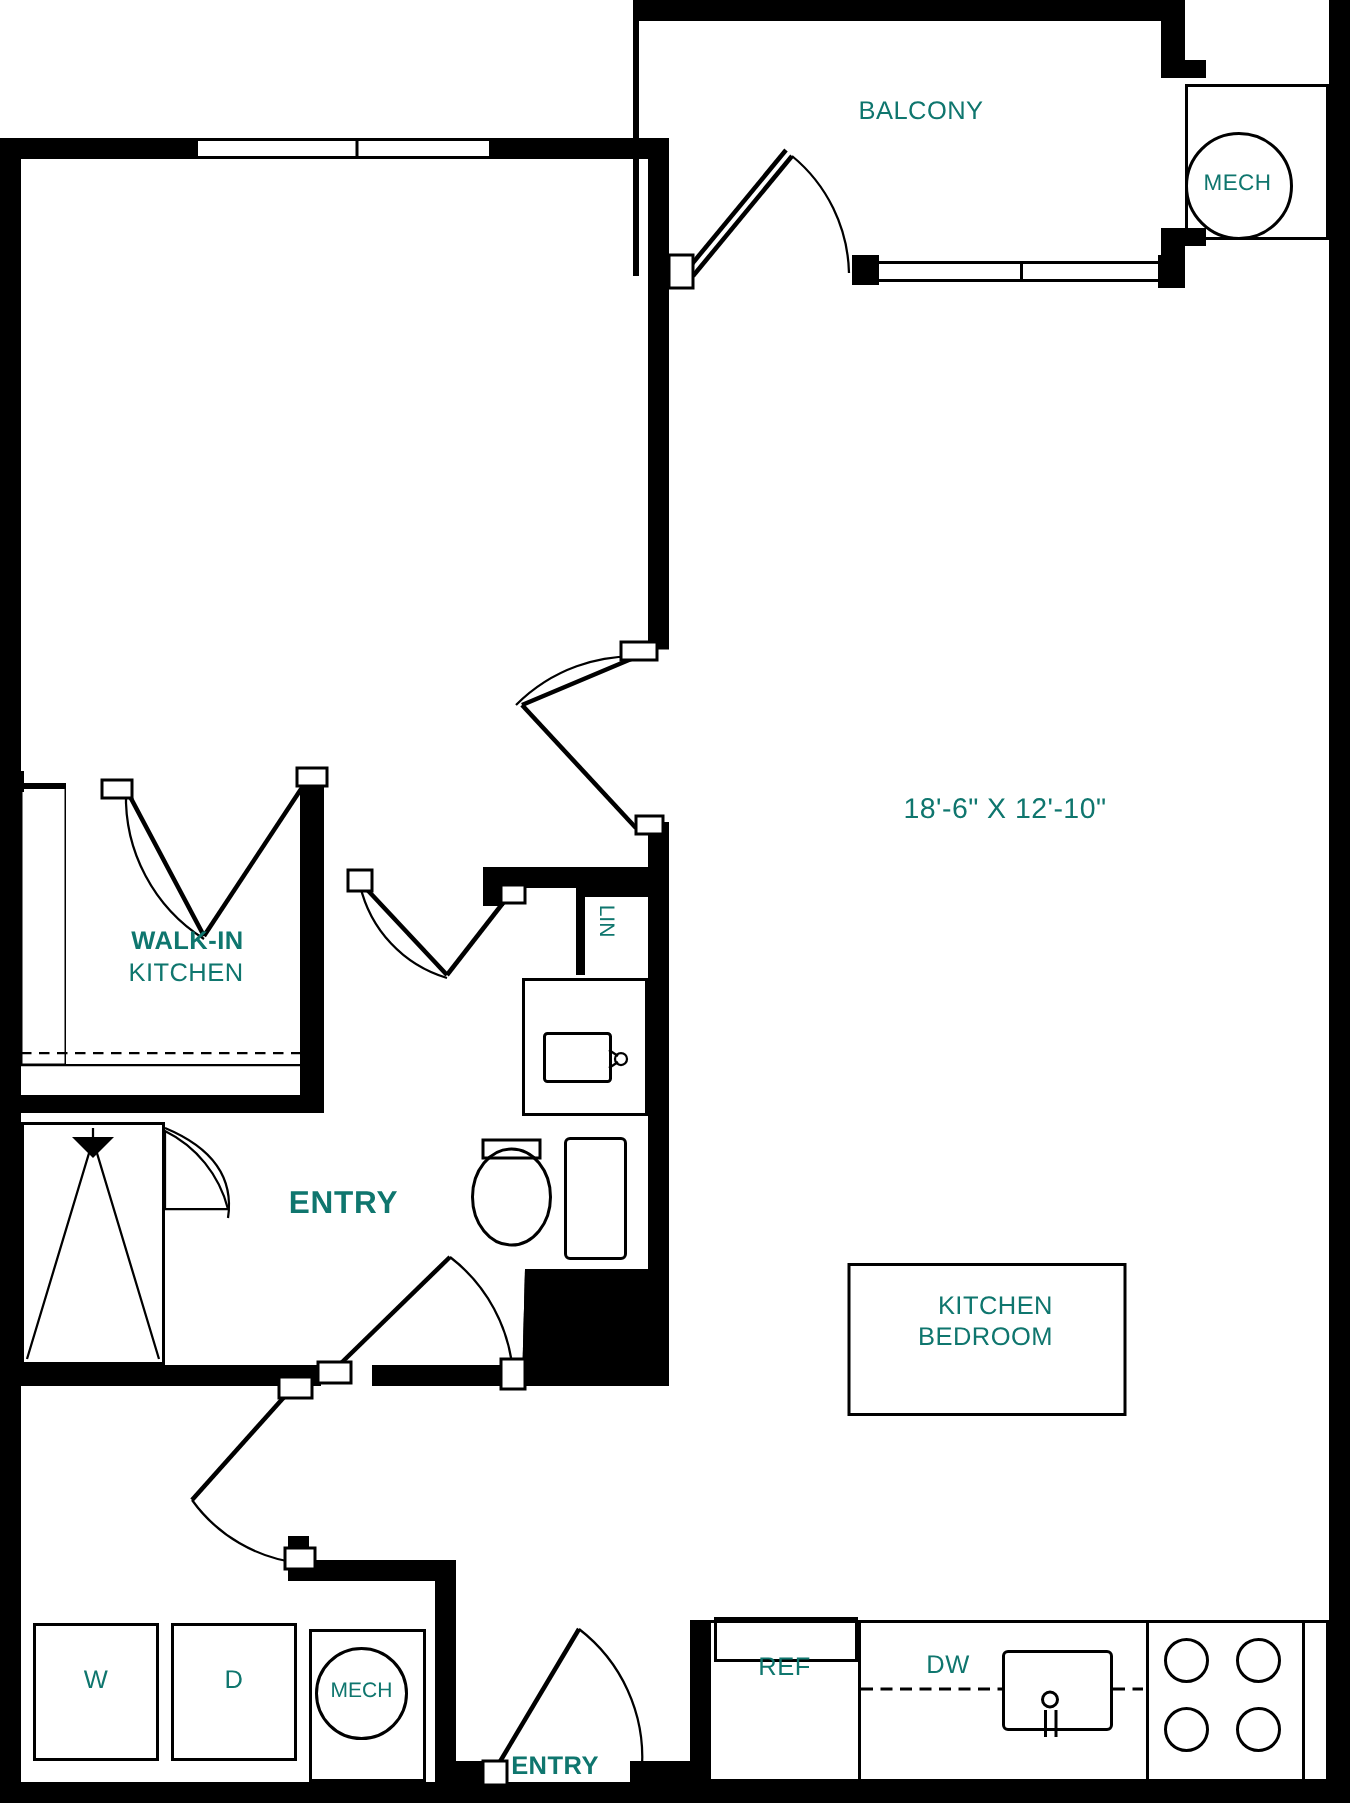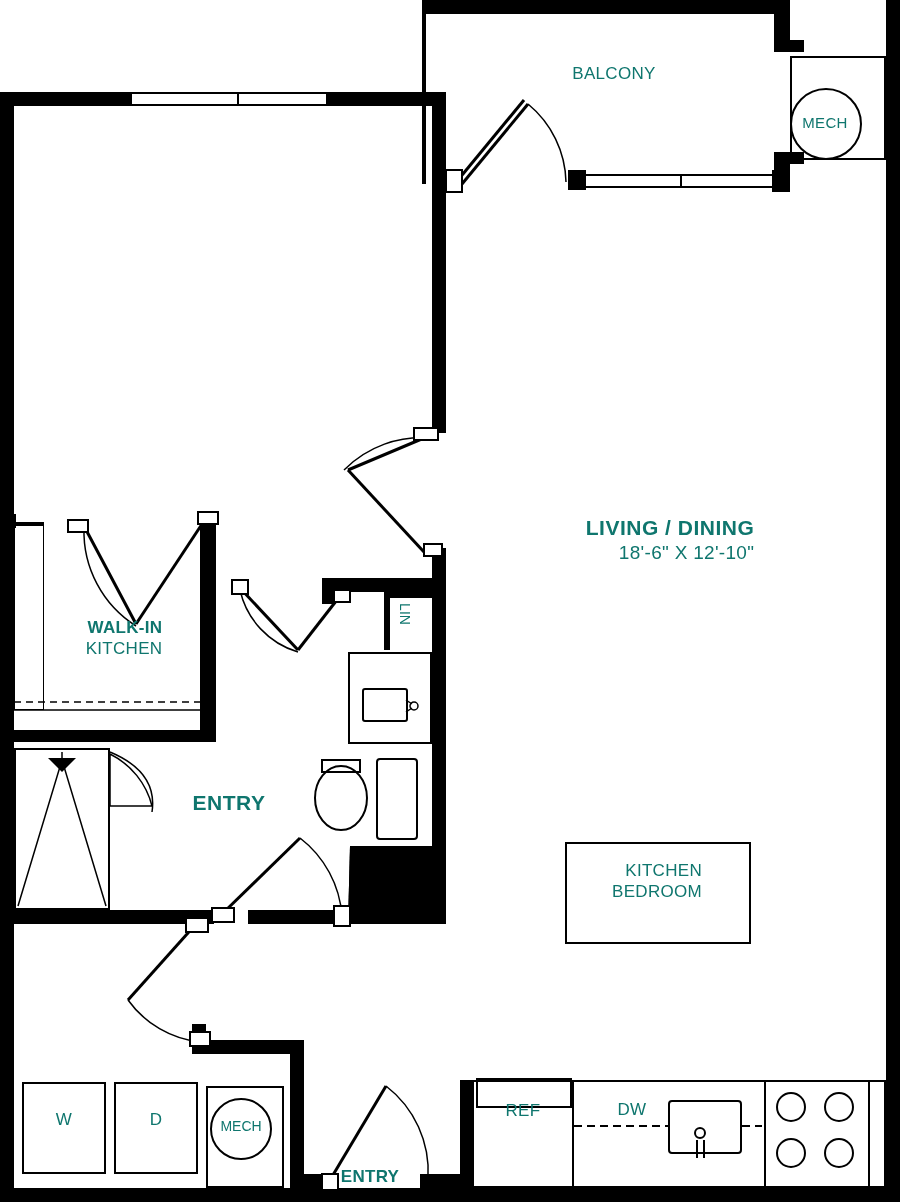--- a/index.html
+++ b/index.html
@@ -237,21 +237,20 @@
   <div class="label small-label" style="left:614px; top:74px; transform:translate(-50%,-50%); font-size:17px;">
     <span>BALCONY</span>
   </div>
 
   <div class="label small-label" style="left:825px; top:123px; transform:translate(-50%,-50%); font-size:15px;">
     <span>MECH</span>
   </div>
 
 
   <div class="label" style="left:670px; top:540px; transform:translate(-50%,-50%);">
-    <div class="room-name">LIVING / DINING</div>
     <div class="room-dim">18'-6" X 12'-10"</div>
   </div>
 
   <div class="label" style="left:124px; top:638px; transform:translate(-50%,-50%);">
     <div class="small-label" style="font-size:17px;font-weight:bold;">WALK-IN</div>
     <div class="small-label" style="font-size:17px;">KITCHEN</div>
   </div>
 
   <div class="label tiny-label vertical-label" style="left:404px; top:614px; transform:translate(-50%,-50%); font-size:14px;">
     <span>LIN</span>

